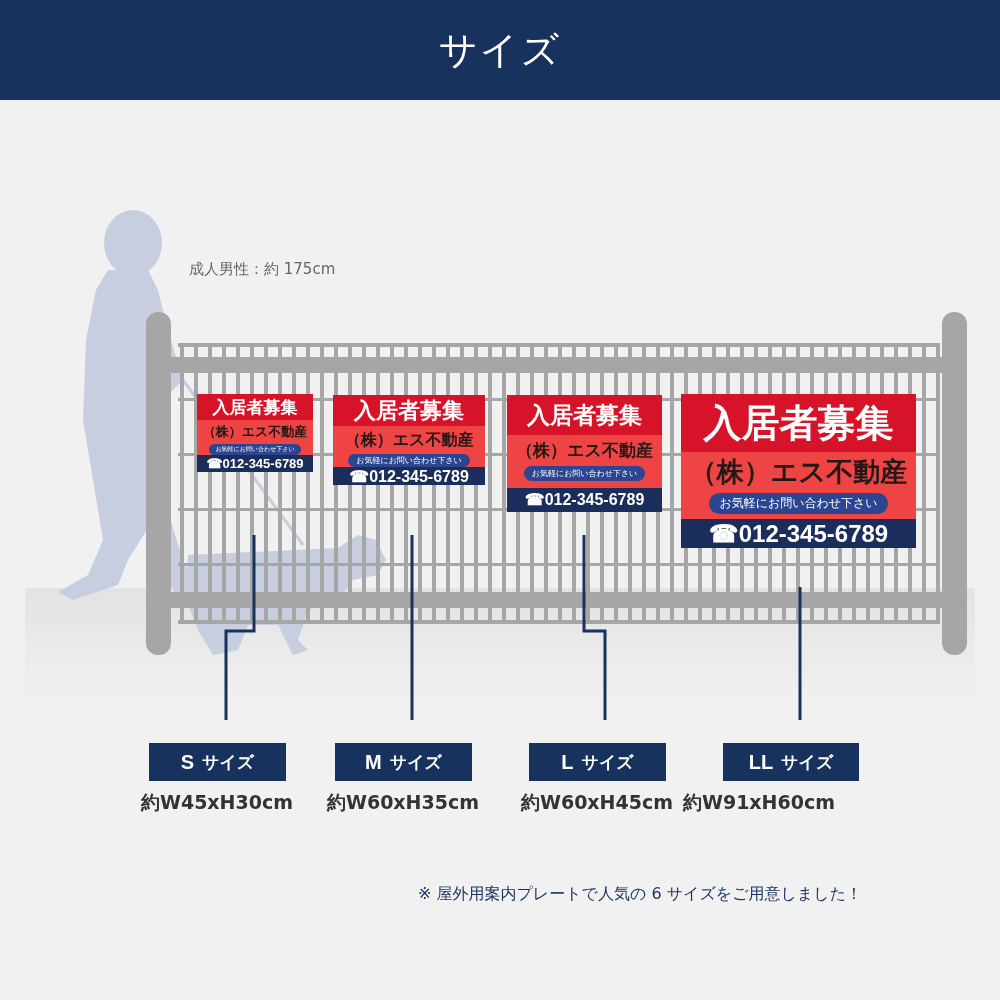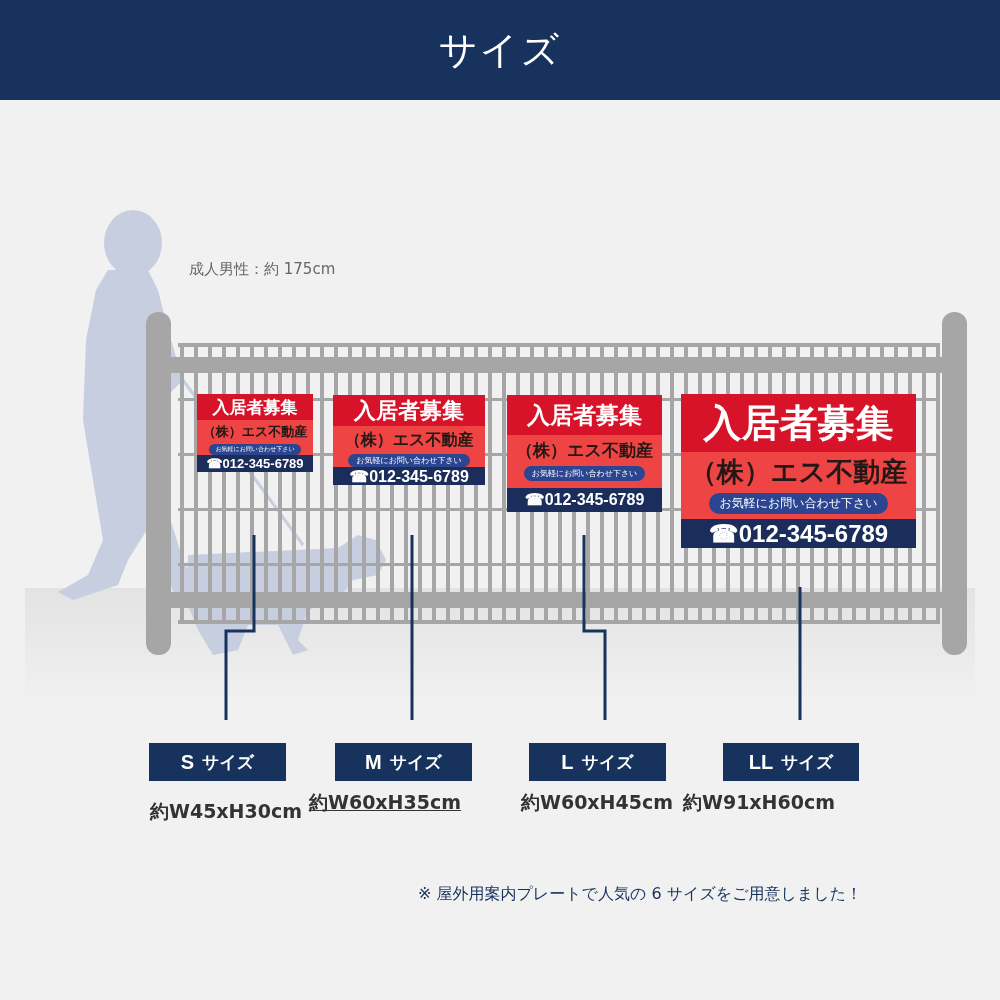--- a/index.html
+++ b/index.html
@@ -163,18 +163,18 @@
 </div>
 <div class="badge" style="left:529px;width:137px;">
   <span>L</span>
     <span class="sm">サイズ</span>
 </div>
 <div class="badge" style="left:723px;width:136px;">
   <span>LL</span>
     <span class="sm">サイズ</span>
 </div>
 
-<div class="dim" style="left:146px;width:160px;margin-top:9px;">約W45xH30cm</div>
-<div class="dim" style="left:305px;width:160px;text-decoration:underline;">約W60xH35cm</div>
+<div class="dim" style="left:137px;width:160px;">約W45xH30cm</div>
+<div class="dim" style="left:323px;width:160px;">約W60xH35cm</div>
 <div class="dim" style="left:517px;width:160px;">約W60xH45cm</div>
 <div class="dim" style="left:679px;width:160px;">約W91xH60cm</div>
 
 <div class="note">※ 屋外用案内プレートで人気の 6 サイズをご用意しました！</div>
 
 </body></html>

